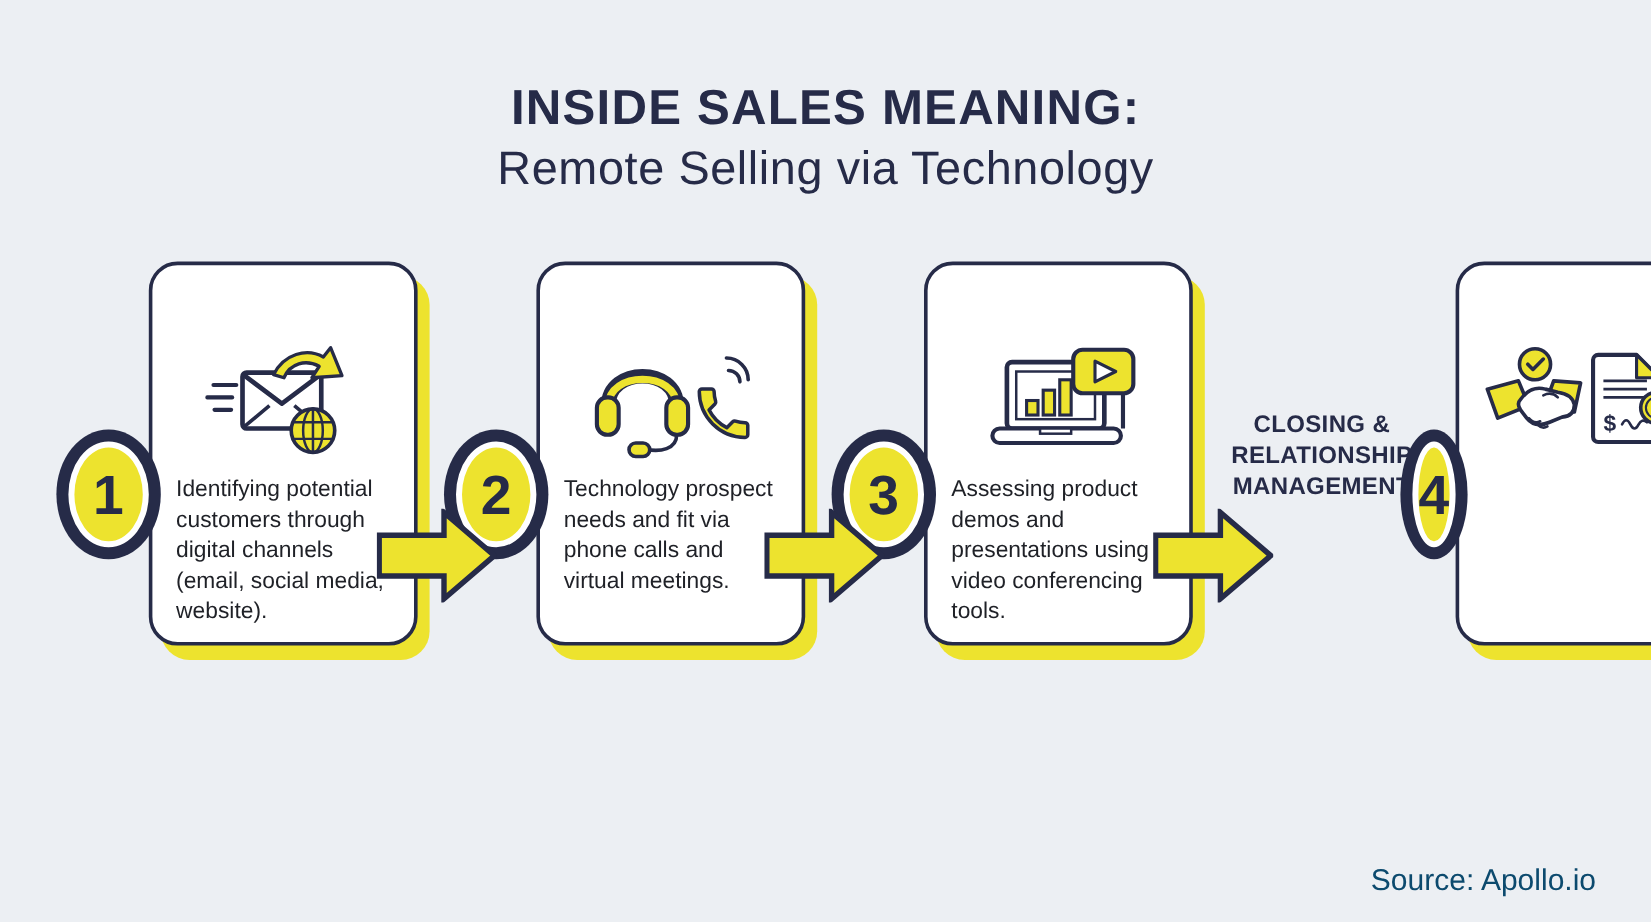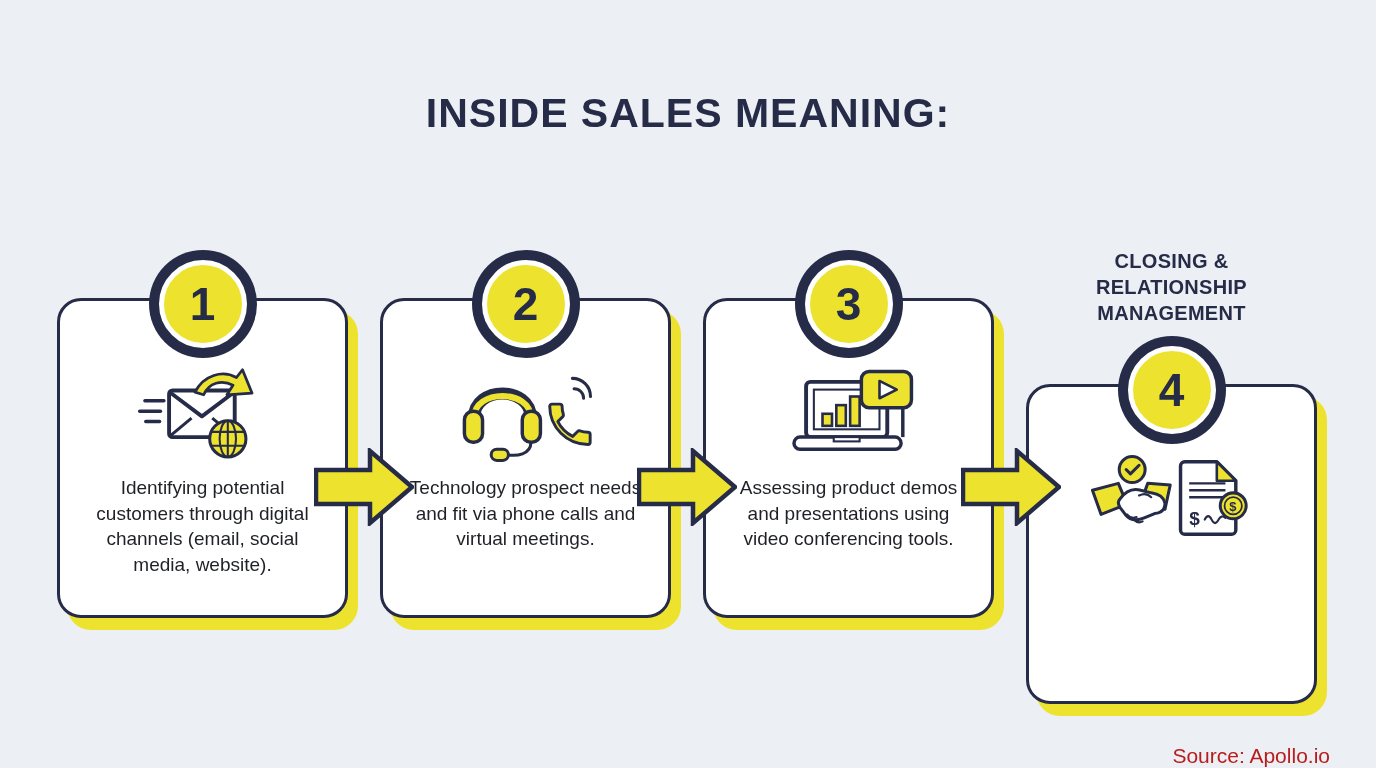--- a/index.html
+++ b/index.html
@@ -9,30 +9,30 @@
     --body-text:#1F2127;
   }
   *{margin:0;padding:0;box-sizing:border-box;}
   html,body{width:1376px;height:768px;}
   body{
     font-family:"Liberation Sans", sans-serif;
     background:var(--bg);
     position:relative;
     overflow:hidden;
   }
-  .canvas{position:absolute;inset:0;margin-top:24px;}
+  .canvas{position:absolute;inset:0;}
 
   
   .title{position:absolute;top:66px;left:0;width:100%;text-align:center;color:var(--navy);}
   .title-line1{font-size:41px;font-weight:bold;letter-spacing:1px;}
   .title-line2{font-size:39px;font-weight:500;letter-spacing:.5px;margin-top:6px;}
 
   
   .steps{position:absolute;left:57px;top:218px;display:flex;gap:32px;}
-  .step{width:291px;display:flex;flex-direction:column;align-items:center;position:relative;}
+  .step{width:291px;display:flex;flex-direction:row;align-items:center;position:relative;}
   .step-heading{
     height:84px;display:flex;align-items:flex-end;justify-content:center;
     text-align:center;color:var(--navy);font-weight:bold;font-size:20px;
     line-height:26px;letter-spacing:.3px;white-space:pre-line;margin-bottom:2px;
   }
   .step-circle{
     width:88px;height:88px;border-radius:50%;
     background:var(--yellow);border:5px solid #ffffff;
     box-shadow:0 0 0 10px var(--navy);
     display:flex;align-items:center;justify-content:center;
@@ -42,40 +42,41 @@
   .step-card{
     width:291px;height:320px;background:#ffffff;
     border:3.5px solid var(--navy);border-radius:24px;
     box-shadow:10px 12px 0 0 var(--yellow);
     padding:64px 20px 0 20px;z-index:1;
     display:flex;flex-direction:column;align-items:center;
   }
   .icon-box{height:100px;display:flex;align-items:center;justify-content:center;}
   .icon-box svg{height:95px;width:auto;}
   .step-desc{
-    margin-top:10px;text-align:center;color:var(--body-text);
+    margin-top:10px;color:var(--body-text);
     font-size:19px;line-height:25.5px;max-width:252px;
   }
 
   
   .arrow{position:absolute;top:424px;width:100px;height:78px;z-index:3;}
   .arrow-1{left:314px;}
   .arrow-2{left:637px;}
   .arrow-3{left:961px;}
 
   
-  .footer{position:absolute;right:46px;top:720px;font-size:21px;color:#b91c1c;}
+  .footer{position:absolute;right:46px;top:720px;font-size:25px;color:#0c4a6e;}
 </style>
 </head>
 <body>
 
 <div class="canvas">
 
   <div class="title">
     <div class="title-line1">INSIDE SALES MEANING:</div>
+    <div class="title-line2">Remote Selling via Technology</div>
   </div>
 
   <div class="steps">
 
     <div class="step">
       <div class="step-circle">
         <span>1</span>
       </div>
       <div class="step-card">
         <div class="icon-box">

